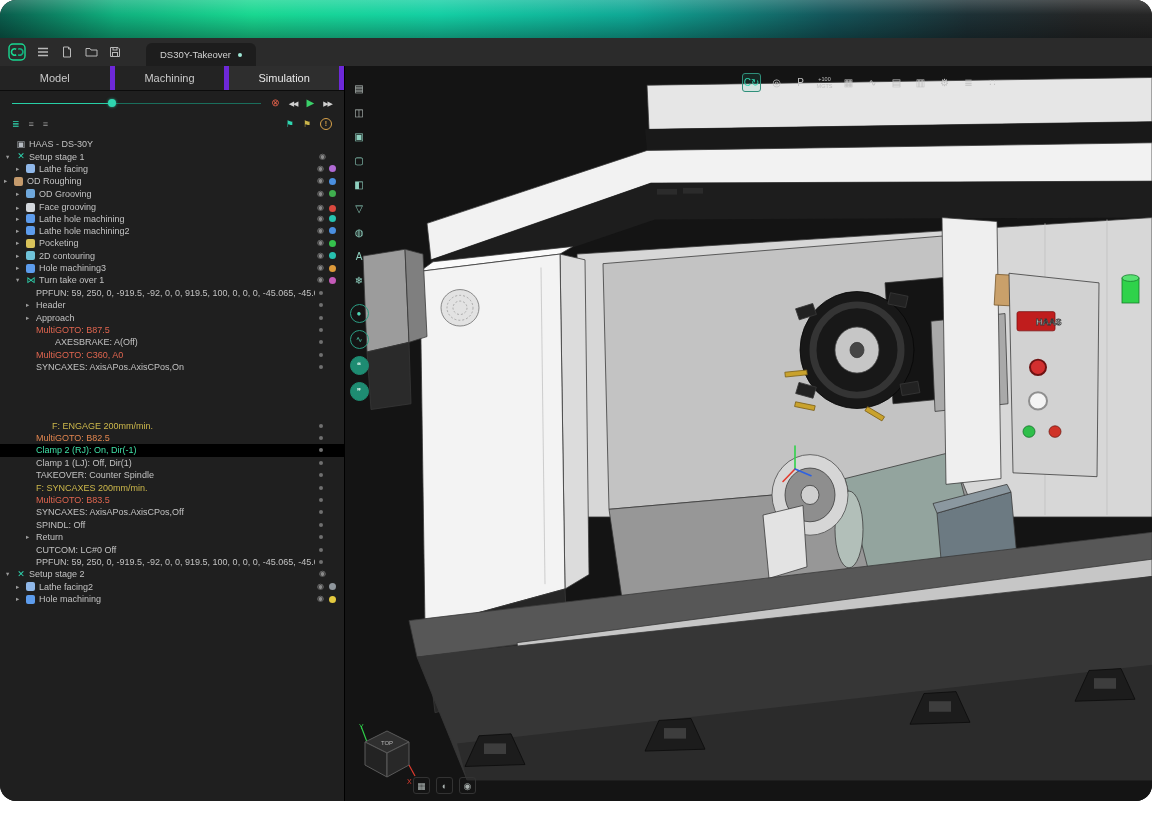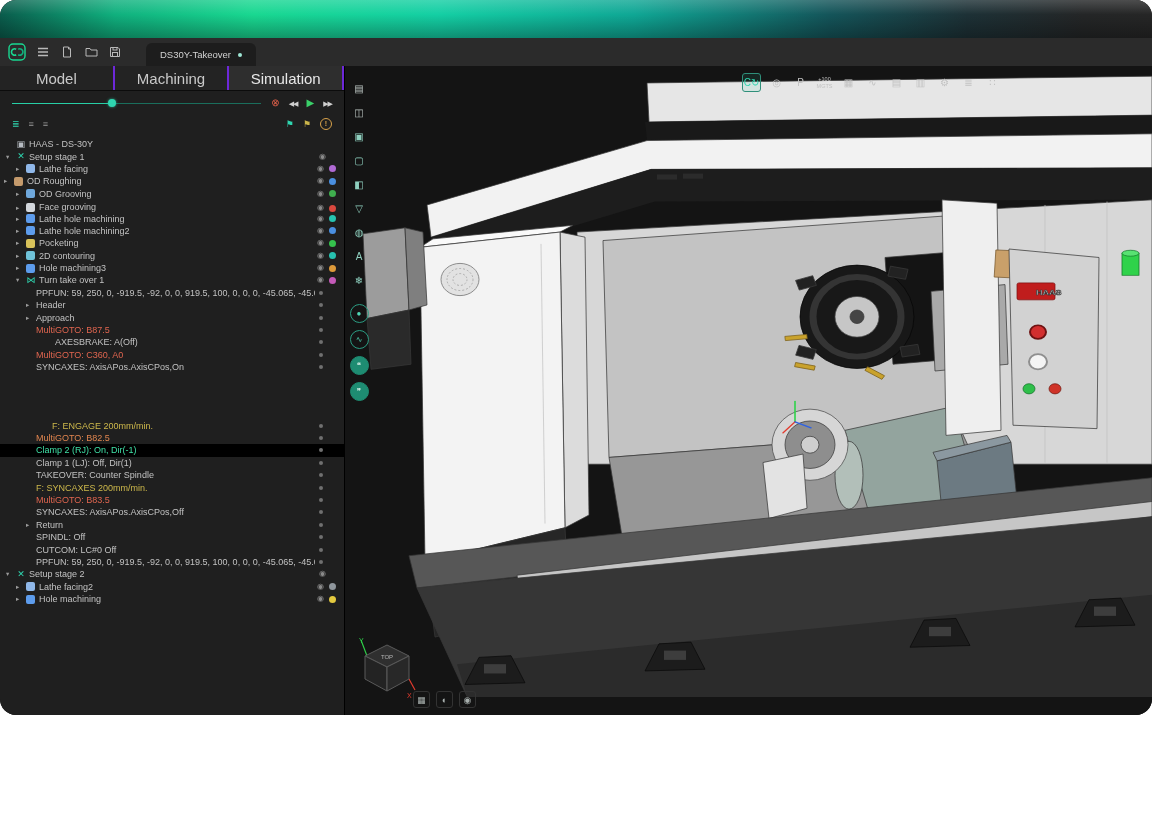--- a/index.html
+++ b/index.html
@@ -1,17 +1,17 @@
 <!DOCTYPE html>
 <html><head>
 <meta charset="utf-8">
 <style>
   html,body { margin:0; padding:0; background:#ffffff; width:1152px; height:832px; overflow:hidden;
               font-family:"Liberation Sans", sans-serif; }
-  .window { position:relative; width:1152px; height:715px; border-radius:16px; overflow:hidden; background:#161616; }
+  .window { position:relative; width:1152px; height:801px; border-radius:16px; overflow:hidden; background:#161616; }
 
   
   .grad-strip { height:38px;
     background:
       linear-gradient(180deg, rgba(255,255,255,.18) 0%, rgba(255,255,255,0) 38%, rgba(0,0,0,.30) 100%),
       linear-gradient(90deg, #0a5c4c 0%, #10b07e 10%, #19d891 22%, #14cfa4 38%, #0fa795 55%, #14555a 72%, #1d3136 84%, #242627 94%, #262626 100%);
   }
 
   
   .titlebar { height:28px; background:#2b2b2b; display:flex; align-items:center; padding:0 8px; gap:10px; }
@@ -22,22 +22,22 @@
           border-radius:6px 6px 0 0; display:flex; align-items:center; gap:7px;
           font-size:9.5px; color:#d2d2d2; }
   .mod-dot { width:4px; height:4px; border-radius:50%; background:#9fe8d6; }
 
   .main { position:absolute; top:66px; left:0; right:0; bottom:0; display:flex; }
 
   
   .left-panel { width:344px; flex:none; background:#1f1f1f; border-right:1px solid #000;
                 display:flex; flex-direction:column; }
   .panel-tabs { height:24px; display:flex; background:#232323; border-bottom:1px solid #0c0c0c; }
-  .panel-tab { flex:1; display:flex; align-items:center; justify-content:center; font-size:15px;
-               color:#c9c9c9; border-right:2px solid #6d28d9; background:#232323; }
+  .panel-tab { flex:1; display:flex; align-items:center; justify-content:center; font-size:11px;
+               color:#c9c9c9; border-right:5px solid #6d28d9; background:#232323; }
   .panel-tab.active { background:#2e2e2e; color:#e8e8e8; }
 
   .playback { height:24px; display:flex; align-items:center; padding:0 12px; gap:10px; }
   .slider { position:relative; flex:1; height:10px; }
   .slider:before { content:""; position:absolute; left:0; right:0; top:4.5px; height:1.6px; background:#1a6e5c; }
   .slider-fill { position:absolute; left:0; top:4.5px; height:1.6px; background:#27cfa6; }
   .slider-knob { position:absolute; top:1px; width:8px; height:8px; margin-left:-4px; border-radius:50%;
                  background:#2fd6b0; box-shadow:0 0 3px rgba(47,214,176,.7); }
   .pb-buttons { display:flex; align-items:center; gap:9px; }
   .pb-icon { font-size:10px; line-height:1; cursor:default; }
@@ -375,29 +375,29 @@
             </span>
           </div>
           <div class="trow" style="padding-left: 26px;">
             <span class="twisty"></span>
             <span class="tlabel">SYNCAXES: AxisAPos.AxisCPos,Off</span>
             <span class="tright">
               <span class="cdot lone"></span>
             </span>
           </div>
           <div class="trow" style="padding-left: 26px;">
+            <span class="twisty"></span>
+            <span class="tlabel">SPINDL: Off</span>
+            <span class="tright">
+              <span class="cdot lone"></span>
+            </span>
+          </div>
+          <div class="trow" style="padding-left: 26px;">
             <span class="twisty">▸</span>
             <span class="tlabel">Return</span>
-            <span class="tright">
-              <span class="cdot lone"></span>
-            </span>
-          </div>
-          <div class="trow" style="padding-left: 26px;">
-            <span class="twisty"></span>
-            <span class="tlabel">SPINDL: Off</span>
             <span class="tright">
               <span class="cdot lone"></span>
             </span>
           </div>
           <div class="trow" style="padding-left: 26px;">
             <span class="twisty"></span>
             <span class="tlabel">CUTCOM: LC#0 Off</span>
             <span class="tright">
               <span class="cdot lone"></span>
             </span>

